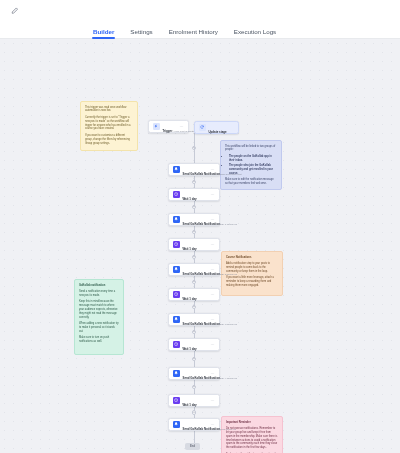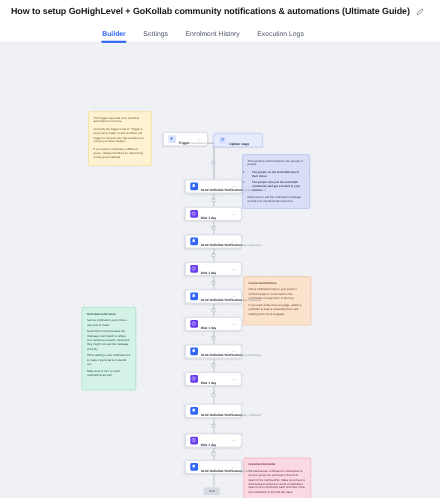--- a/index.html
+++ b/index.html
@@ -183,21 +183,20 @@
     font-weight: bold;
     border-radius: 1.8px;
     padding: 2px 5px;
     cursor: pointer;
   }
 </style>
 </head>
 <body>
 
 <div class="app-header">
-  <span class="page-title">How to setup GoHighLevel + GoKollab community notifications &amp; automations (Ultimate Guide)</span>
   <span class="edit-icon">
     <svg viewBox="0 0 24 24" fill="none" stroke="currentColor" stroke-width="2.2">
       <path d="M17 3l4 4L8 20H4v-4L17 3z"></path>
     </svg>
   </span>
 </div>
 
 <div class="tab-bar">
   <div class="tab active">Builder</div>
   <div class="tab">Settings</div>

